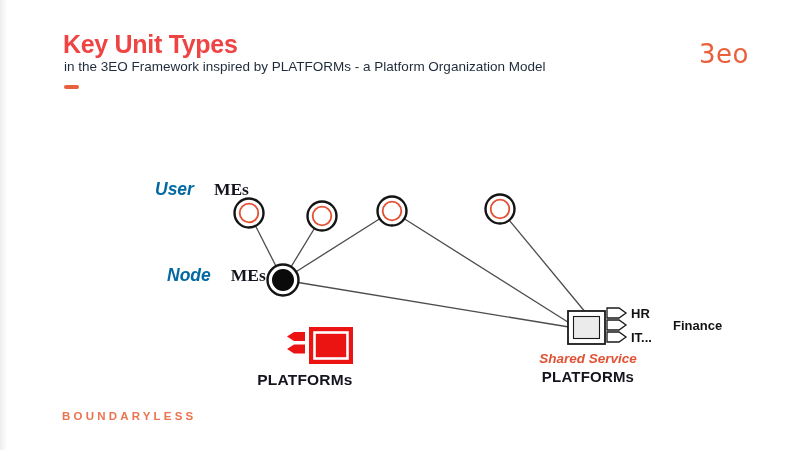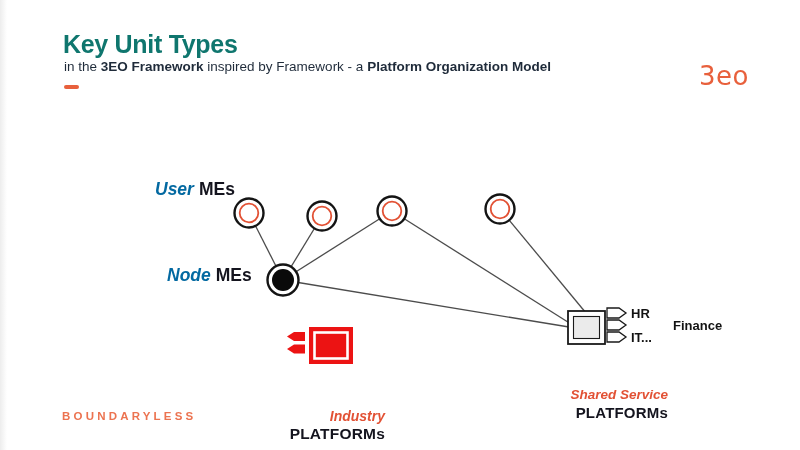--- a/index.html
+++ b/index.html
@@ -12,45 +12,45 @@
     font-family: "Liberation Sans", sans-serif;
     overflow: hidden;
   }
   .edge-shade {
     position: absolute; left: 0; top: 0; width: 7px; height: 450px;
     background: linear-gradient(to right, #ededed, #ffffff);
   }
   .page-title {
     position: absolute; left: 63px; top: 30px; margin: 0;
     font-size: 25px; font-weight: 800; letter-spacing: -0.3px;
-    color: #0f766e;
+    color: #ef4444;
   }
   .subtitle {
     position: absolute; left: 64px; top: 59px; margin: 0;
     font-size: 13.5px; color: #1f2b3a; font-weight: 400;
   }
-  .subtitle b { font-weight: 700; }
+  .subtitle b { font-weight: 400; }
   .accent-dash {
     position: absolute; left: 64px; top: 85px;
     width: 15px; height: 3.5px; background: #e8603c; border-radius: 2px;
   }
   .brand-logo {
-    position: absolute; left: 699px; top: 61px;
+    position: absolute; left: 699px; top: 39px;
     font-family: "DejaVu Sans", sans-serif;
     font-size: 26px; font-weight: 500; color: #e8603c; letter-spacing: 0.5px;
   }
   .diagram-svg { position: absolute; left: 0; top: 0; width: 800px; height: 450px; }
 
   .me-label { position: absolute; font-size: 17.5px; white-space: nowrap; }
   .me-label .accent { color: #0369a1; font-weight: 700; font-style: italic; }
-  .me-label .rest { color: #14141e; font-weight: 800; margin-left: 5px; }
+  .me-label .rest { color: #14141e; font-weight: 800; margin-left: 20px; font-family: Liberation Serif, serif; }
   .user-label { left: 155px; top: 179px; }
   .node-label { left: 167px; top: 265px; }
 
-  .platform-label { position: absolute; width: 160px; text-align: right; line-height: 18px; margin-top: 36px; }
+  .platform-label { position: absolute; width: 160px; text-align: center; line-height: 18px; }
   .platform-label .accent { display: block; font-style: italic; font-weight: 700; color: #e25134; font-size: 14px; }
   .platform-label .rest { display: block; font-weight: 800; color: #14141e; font-size: 15.5px; letter-spacing: 0.2px; }
   .industry-pos { left: 225px; top: 371px; }
   .shared-pos  { left: 508px; top: 350px; }
   .shared-pos .accent { font-size: 13.5px; }
   .shared-pos .rest { font-size: 15px; }
 
   .tag-label {
     position: absolute; left: 631px;
     font-size: 13px; font-weight: 700; color: #121212; white-space: nowrap;
@@ -67,21 +67,21 @@
   }
 </style>
 </head>
 <body>
 
 <div class="slide">
   <div class="edge-shade"></div>
 
   <h1 class="page-title">Key Unit Types</h1>
 
-  <p class="subtitle"><span>in the </span><b>3EO Framework</b><span> inspired by Framework - a </span><b>Platform Organization Model</b></p>
+  <p class="subtitle"><span>in the </span><b>3EO Framework</b><span> inspired by PLATFORMs - a </span><b>Platform Organization Model</b></p>
 
   <div class="accent-dash"></div>
 
   <div class="brand-logo">3eo</div>
 
   <svg class="diagram-svg" viewBox="0 0 800 450" aria-hidden="true">
 
     <g stroke="#4c4c4c" stroke-width="1.3">
       <line x1="249" y1="213" x2="283" y2="280"></line>
       <line x1="322" y1="216" x2="283" y2="280"></line>
@@ -131,21 +131,20 @@
 
   <div class="me-label user-label">
     <span class="accent">User</span><span class="rest">MEs</span>
   </div>
 
   <div class="me-label node-label">
     <span class="accent">Node</span><span class="rest">MEs</span>
   </div>
 
   <div class="platform-label industry-pos">
-    <span class="accent">Industry</span>
     <span class="rest">PLATFORMs</span>
   </div>
 
   <div class="platform-label shared-pos">
     <span class="accent">Shared Service</span>
     <span class="rest">PLATFORMs</span>
   </div>
 
   <div class="tag-label tag-hr">HR</div>
   <div class="tag-label tag-finance">Finance</div>

